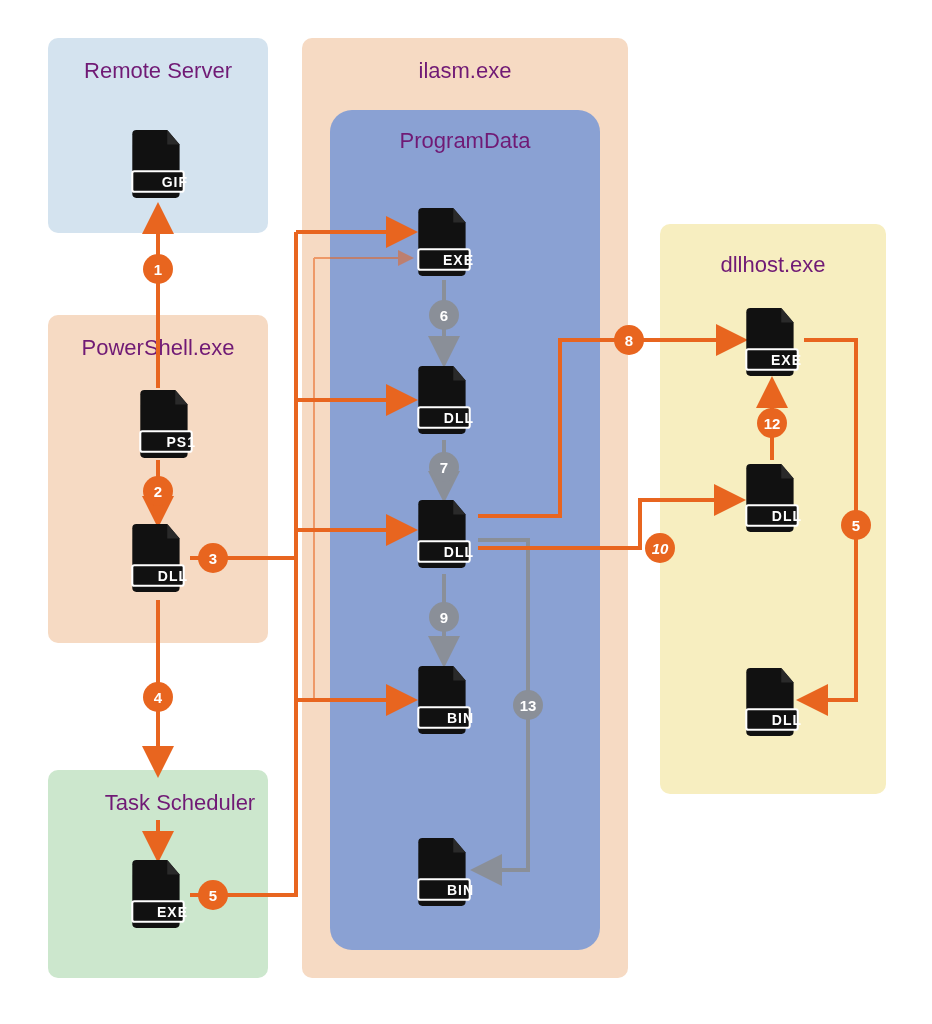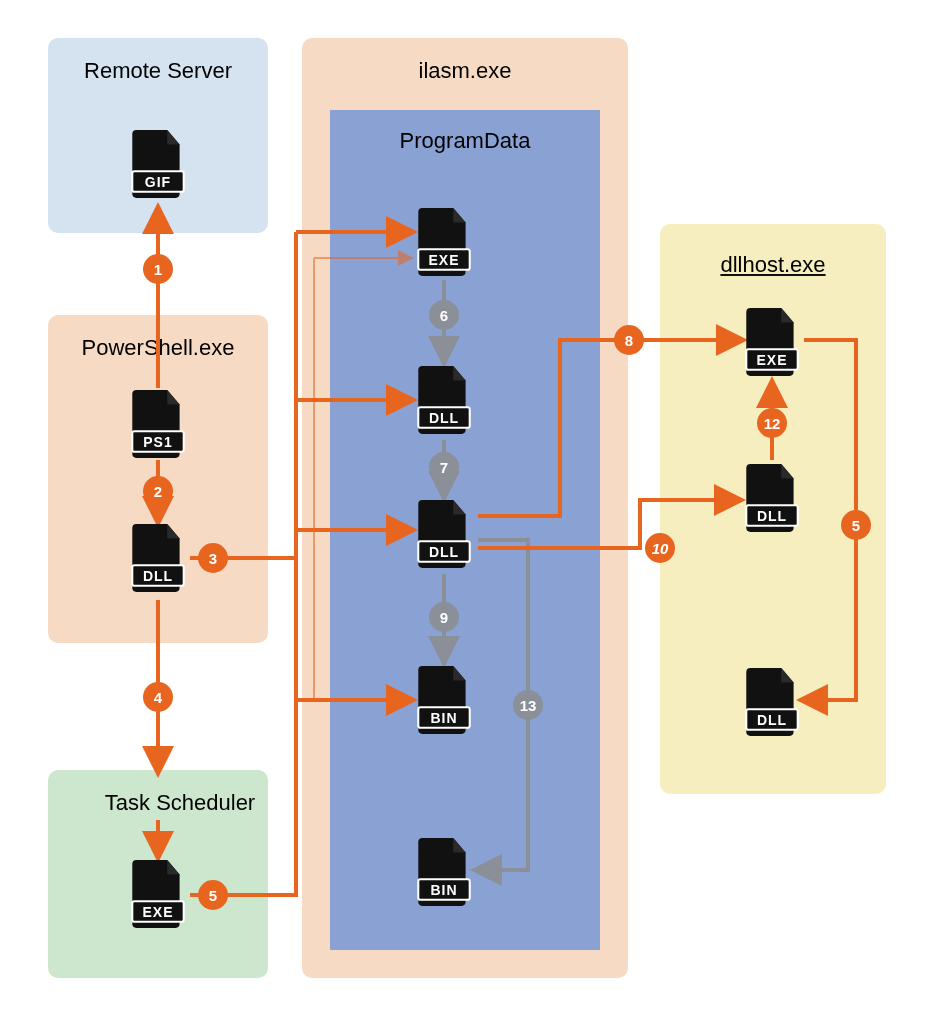--- a/index.html
+++ b/index.html
@@ -16,47 +16,47 @@
   .box {
     position: absolute;
     border-radius: 10px;
     padding-top: 14px;
     text-align: center;
     font-size: 22px;
     color: #111;
   }
   .title {
     font-size: 22px;
-    color: #000000;
+    color: #701a75;
     margin: 0;
     padding: 6px 0 0 0;
     text-align: center;
     width: 100%;
   }
   .innerbox {
     position: absolute;
-    border-radius: 0;
+    border-radius: 22px;
     text-align: center;
   }
   
   .file {
     position: absolute;
     width: 60px;
     height: 72px;
   }
   .file svg { width: 60px; height: 72px; display: block; }
   .file .lbl {
     position: absolute;
     left: 0;
     right: 0;
     bottom: 10px;
     font-size: 14px;
     font-weight: 700;
     color: #fff;
-    text-align: center;
+    text-align: right;
     letter-spacing: 1px;
   }
   
   .badge {
     position: absolute;
     width: 30px;
     height: 30px;
     border-radius: 50%;
     display: flex;
     align-items: center;
@@ -91,21 +91,21 @@
 </div>
 
 <div class="box" style="left:302px; top:38px; width:326px; height:940px; background:#f6dac3;">
   <div class="title">ilasm.exe</div>
 </div>
 
 <div class="innerbox" style="left:330px; top:110px; width:270px; height:840px; background:#8aa1d3;">
   <div class="title" style="padding-top:18px;">ProgramData</div>
 </div>
 
-<div class="box" style="left:660px; top:224px; width:226px; height:570px; background:#f7eec0;text-decoration:underline;">
+<div class="box" style="left:660px; top:224px; width:226px; height:570px; background:#f7eec0;">
   <div class="title" style="padding-top:14px;">dllhost.exe</div>
 </div>
 
 <svg class="wires">
   <defs>
     <marker id="ah-o" markerWidth="8" markerHeight="8" refX="6" refY="4" orient="auto">
       <path d="M0,0 L8,4 L0,8 Z" fill="#e8651f"></path>
     </marker>
     <marker id="ah-g" markerWidth="8" markerHeight="8" refX="6" refY="4" orient="auto">
       <path d="M0,0 L8,4 L0,8 Z" fill="#8a8f98"></path>
@@ -160,21 +160,21 @@
   </defs>
 </svg>
 
 <div class="file" style="left:128px; top:128px;">
   <svg viewBox="0 0 54 70">
       <use href="#file-shape"></use>
     </svg>
   <span class="lbl">GIF</span>
 </div>
 
-<div class="file" style="left:128px; top:388px;">
+<div class="file" style="left:136px; top:388px;">
   <svg viewBox="0 0 54 70">
       <use href="#file-shape"></use>
     </svg>
   <span class="lbl">PS1</span>
 </div>
 
 <div class="file" style="left:128px; top:522px;">
   <svg viewBox="0 0 54 70">
       <use href="#file-shape"></use>
     </svg>

